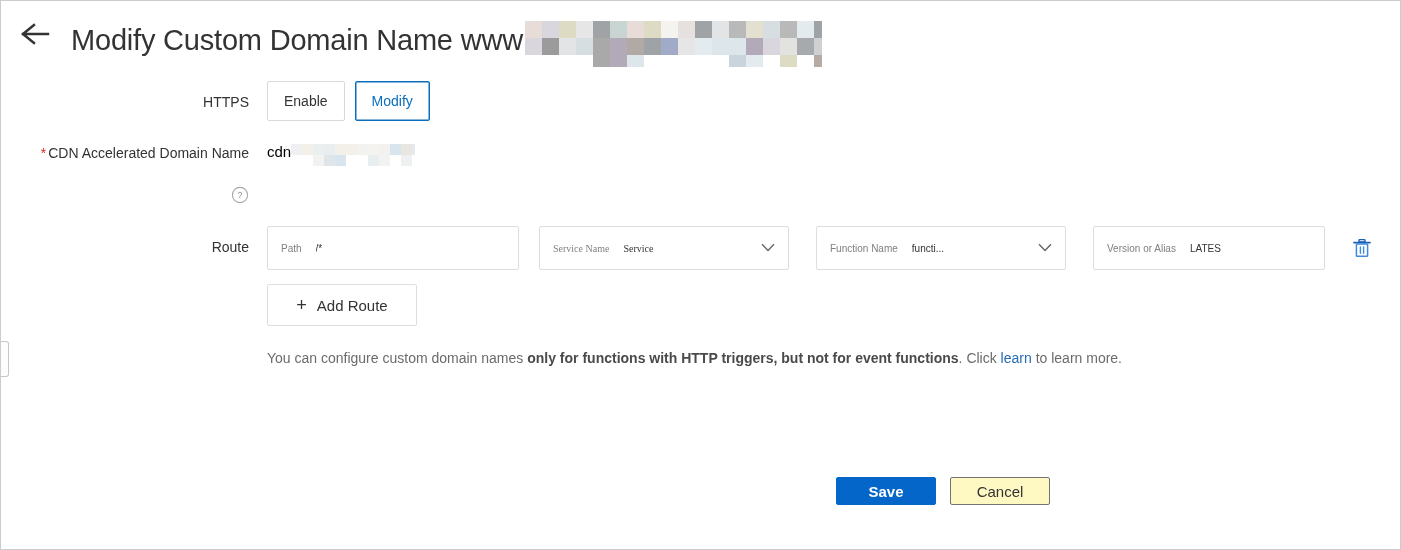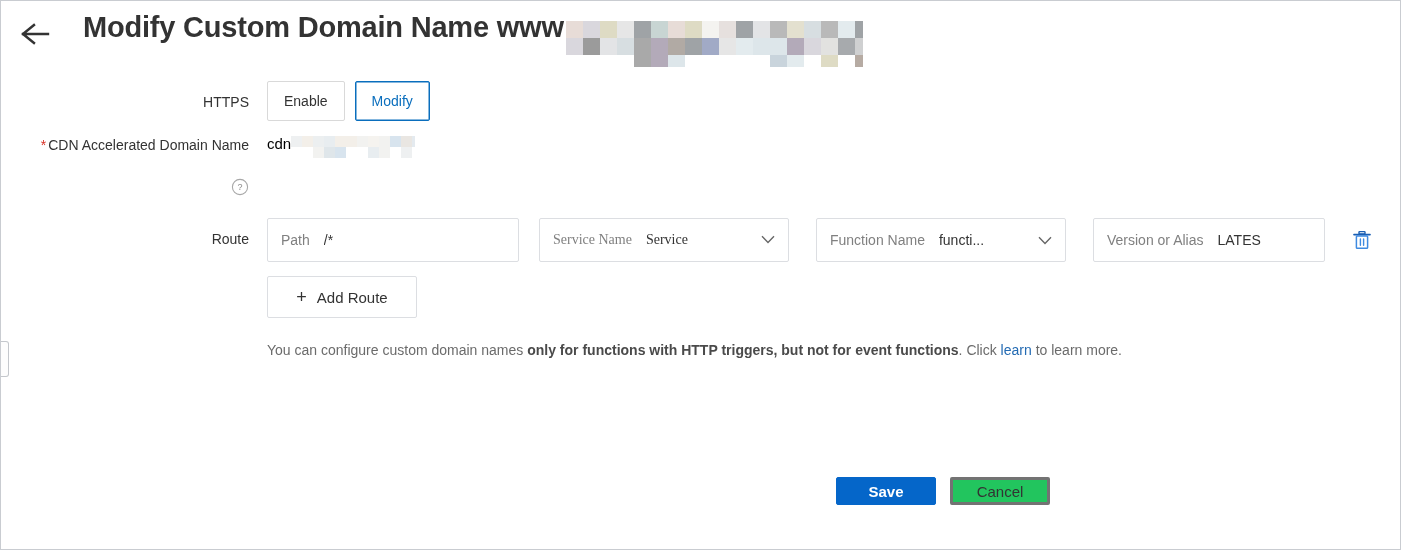--- a/index.html
+++ b/index.html
@@ -43,27 +43,27 @@
   }
   .back-arrow {
     width: 40px; height: 40px;
     display: flex; align-items: center; justify-content: center;
     cursor: pointer;
     flex: none;
   }
   .back-arrow svg { display: block; }
   .page-title {
     font-size: 29px;
-    font-weight: 700;
+    font-weight: 400;
     color: #333333;
     letter-spacing: -0.2px;
     white-space: nowrap;
-    margin-left: 28px;
-    display: flex;
-    align-items: flex-start;
+    margin-left: 16px;
+    display: flex;
+    align-items: flex-end;
   }
 
   
   .mosaic {
     display: inline-block;
     position: relative;
     vertical-align: baseline;
     overflow: hidden;
   }
   .mosaic i {
@@ -129,21 +129,21 @@
     border-radius: 2px;
   }
   .seg-btn + .seg-btn { margin-left: 10px; }
   .seg-btn.active {
     border: 1px solid #0a6ebd;
     color: #0a6ebd;
     box-shadow: 0 0 0 0.5px #0a6ebd inset;
   }
 
   
-  .row-cdn { margin-top: 12px; }
+  .row-cdn { margin-top: 20px; }
   .row-cdn .row-label { padding-top: 2px; }
   .cdn-value {
     font-size: 15px;
     color: #000000;
     line-height: 22px;
     display: flex;
     align-items: center;
     white-space: nowrap;
   }
 
@@ -189,21 +189,21 @@
     align-items: center;
   }
   .field {
     height: 44px;
     background: #ffffff;
     border: 1px solid #dcdee2;
     border-radius: 2px;
     display: flex;
     align-items: center;
     padding: 12px 13px;
-    font-size: 14px;
+    font-size: 10px;
     overflow: hidden;
     flex: none;
   }
   .field .fl {
     color: #808080;
     white-space: nowrap;
     flex: none;
   }
   .field .fv {
     color: #333333;
@@ -283,22 +283,22 @@
   .btn-primary {
     width: 100px;
     background: #0566c9;
     border: 1px solid #0566c9;
     color: #ffffff;
     font-weight: bold;
   }
   .btn-default {
     width: 100px;
     margin-left: 14px;
-    background: #22c55e;
-    border: 3px solid #737373;
+    background: #fef9c3;
+    border: 1px solid #737373;
     color: #333333;
   }
 </style>
 </head>
 <body>
 
 <div class="screen">
 
   <div class="collapse-handle"></div>
 

